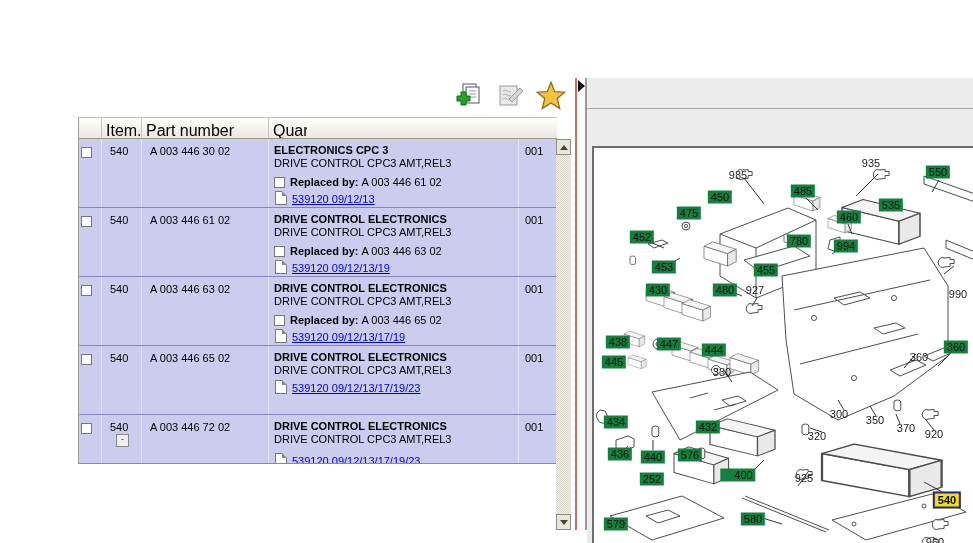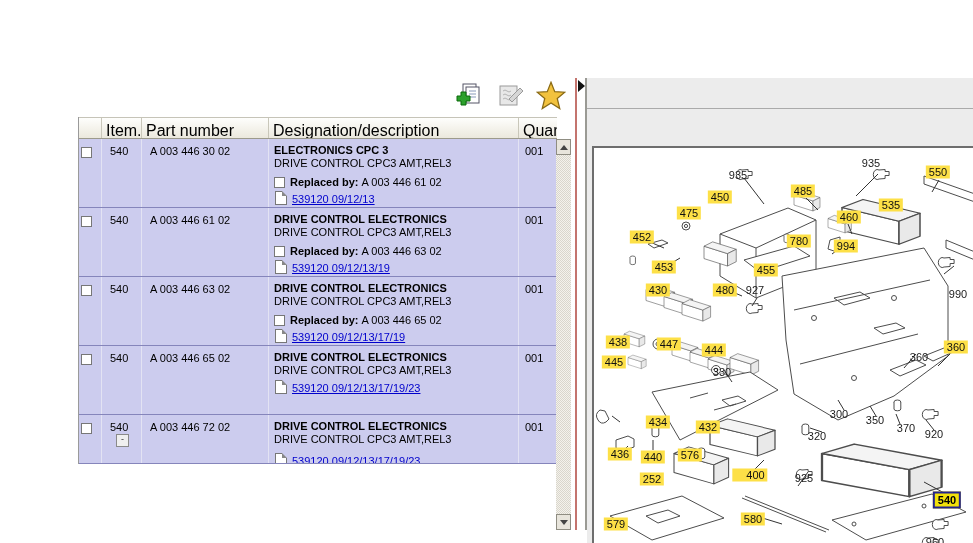--- a/index.html
+++ b/index.html
@@ -65,21 +65,21 @@
      border-top:6px solid transparent;border-bottom:6px solid transparent;border-left:7px solid #111;}
 
   
   .rpanel{position:absolute;left:587px;top:78px;width:386px;height:465px;background:#ececec;}
   .rdivider{position:absolute;left:587px;top:108px;width:386px;height:1px;background:#aaa;}
   .dframe{position:absolute;left:592px;top:146px;width:381px;height:397px;background:#fff;
           border-top:2px solid #6e6e6e;border-left:2px solid #6e6e6e;overflow:hidden;box-sizing:content-box;}
   .dframe svg{position:absolute;left:0;top:0;}
   .dlabels{position:absolute;left:0;top:0;width:100%;height:100%;}
   .dlabel{position:absolute;transform:translate(-50%,-50%);font-size:11px;line-height:13px;white-space:nowrap;cursor:pointer;}
-  .dlabel.badge{background:#fde047;color:#101010;padding:0 3px;}
+  .dlabel.badge{background:#15803d;color:#101010;padding:0 3px;}
   .dlabel.plain{color:#1a1a1a;}
   .dlabel.selected{background:#f2e10a;border:2px solid #23238f;font-weight:bold;color:#000;padding:0 3px;}
 </style>
 </head>
 <body>
 
 <div id="app">
 
   <div class="toolbar">
     <div class="tbtn" id="btn-adddoc">
@@ -102,21 +102,20 @@
         <path d="M12 1 L15 8.5 L23 9 L17 14 L19 22 L12 17.5 L5 22 L7 14 L1 9 L9 8.5 Z" fill="#f2c23e" stroke="#8a6a14"></path>
       </svg>
     </div>
   </div>
 
   <div class="tablewrap">
     <div class="thead">
       <div class="thcell h-check"></div>
       <div class="thcell h-item">Item...</div>
       <div class="thcell h-part">Part number</div>
-      <div class="thcell h-desig">Designation/description</div>
       <div class="thcell h-qty">Quantity</div>
     </div>
     <div class="tbody">
         <div class="trow">
           <div class="cell c-check"><span class="cb"></span></div>
           <div class="cell c-item"><span>540</span></div>
           <div class="cell c-part">A 003 446 30 02</div>
           <div class="cell c-desig">
             <div class="dtitle">ELECTRONICS CPC 3</div>
             <div class="dsub">DRIVE CONTROL CPC3 AMT,REL3</div>
@@ -306,32 +305,32 @@
         <span class="dlabel badge" style="left: 131px; top: 142px;">480</span>
         <span class="dlabel plain" style="left: 161px; top: 142px;">927</span>
         <span class="dlabel plain" style="left: 364px; top: 122px; margin-top: 24px;">990</span>
         <span class="dlabel badge" style="left: 24px; top: 194px;">438</span>
         <span class="dlabel badge" style="left: 75px; top: 196px;">447</span>
         <span class="dlabel badge" style="left: 20px; top: 214px;">445</span>
         <span class="dlabel badge" style="left: 120px; top: 202px;">444</span>
         <span class="dlabel plain" style="left: 128px; top: 224px;">330</span>
         <span class="dlabel badge" style="left: 362px; top: 199px;">360</span>
         <span class="dlabel plain" style="left: 325px; top: 209px;">360</span>
-        <span class="dlabel badge" style="left: 22px; top: 274px; margin-left: 42px;">434</span>
+        <span class="dlabel badge" style="left: 22px; top: 274px;">434</span>
         <span class="dlabel badge" style="left: 114px; top: 279px;">432</span>
         <span class="dlabel plain" style="left: 245px; top: 266px;">300</span>
         <span class="dlabel plain" style="left: 281px; top: 272px;">350</span>
         <span class="dlabel plain" style="left: 312px; top: 280px;">370</span>
         <span class="dlabel plain" style="left: 340px; top: 286px;">920</span>
         <span class="dlabel plain" style="left: 223px; top: 288px;">320</span>
         <span class="dlabel badge" style="left: 26px; top: 306px;">436</span>
         <span class="dlabel badge" style="left: 59px; top: 309px;">440</span>
         <span class="dlabel badge" style="left: 96px; top: 307px;">576</span>
         <span class="dlabel badge" style="left: 58px; top: 331px;">252</span>
-        <span class="dlabel badge" style="left: 156px; top: 327px; padding-left: 14px;">400</span>
+        <span class="dlabel badge" style="left: 144px; top: 327px; padding-left: 14px;">400</span>
         <span class="dlabel plain" style="left: 210px; top: 330px;">925</span>
         <span class="dlabel selected" style="left: 353px; top: 352px;">540</span>
         <span class="dlabel badge" style="left: 159px; top: 371px;">580</span>
         <span class="dlabel badge" style="left: 22px; top: 376px;">579</span>
         <span class="dlabel plain" style="left: 341px; top: 394px;">960</span>
       </div>
   </div>
 
 </div>
 

